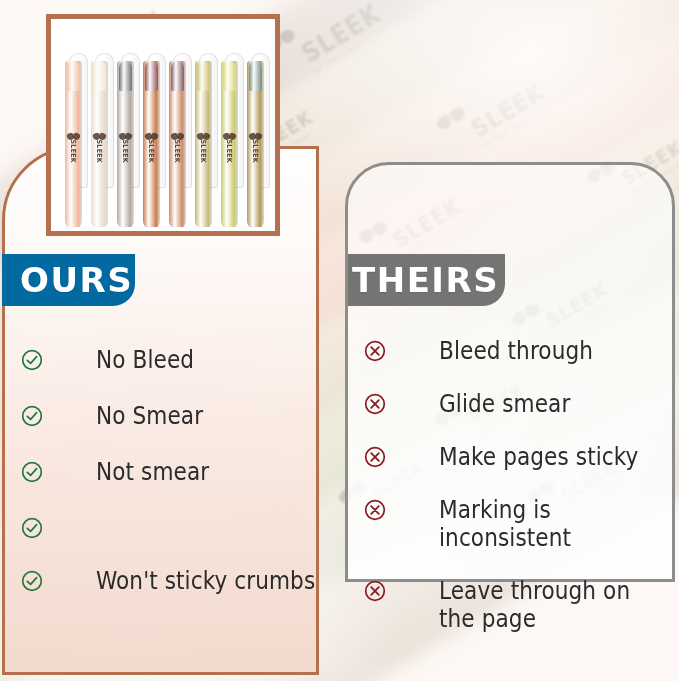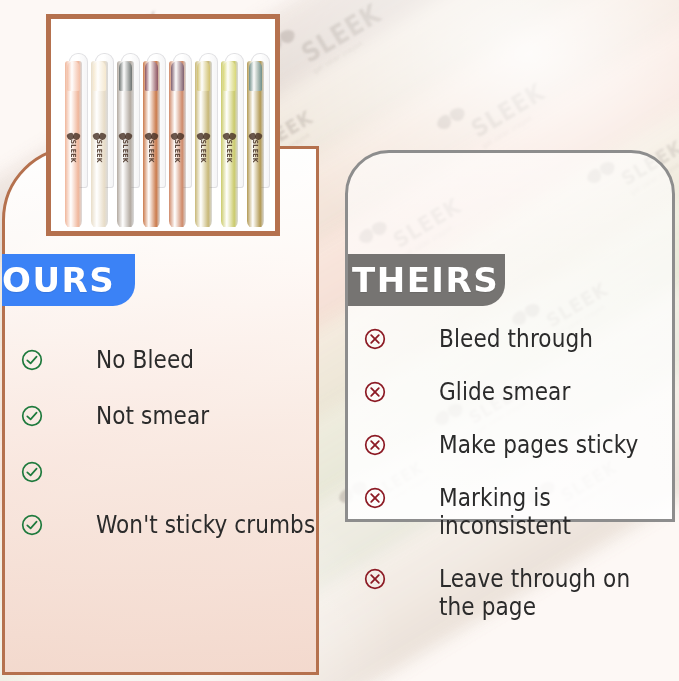--- a/index.html
+++ b/index.html
@@ -174,23 +174,23 @@
     border: 3px solid #b5714e;
     border-radius: 74px 0 0 0;
     background: linear-gradient(180deg,
         rgba(255,255,255,.96) 0%,
         rgba(255,252,250,.93) 18%,
         rgba(250,234,227,.93) 55%,
         rgba(243,216,204,.95) 100%);
   }
   #panel-theirs {
     left: 345px;
-    top: 150px;
+    top: 162px;
     width: 330px;
-    height: 372px;
+    height: 420px;
     border: 3px solid #8d8d8d;
     border-radius: 44px 44px 0 0;
     background: linear-gradient(180deg,
         rgba(255,255,255,.55) 0%,
         rgba(255,255,255,.72) 40%,
         rgba(255,255,255,.92) 100%);
   }
 
   .badge {
     position: absolute;
@@ -204,21 +204,22 @@
     font-weight: 800;
     letter-spacing: 1.5px;
     font-family: "DejaVu Sans", "Liberation Sans", sans-serif;
     z-index: 5;
     box-sizing: border-box;
   }
   #badge-ours {
     left: 2px;
     top: 254px;
     width: 133px;
-    background: #3b82f6;
+    padding-left: 18px;
+    background: #0369a1;
     border-radius: 0 0 22px 0;
   }
   #badge-theirs {
     left: 348px;
     top: 254px;
     width: 157px;
     padding-left: 4px;
     background: #767472;
     border-radius: 0 0 22px 0;
   }
@@ -395,37 +396,46 @@
         </span>
         <span class="itxt">No Bleed</span>
       </li>
       <li>
         <span class="ico">
           <svg width="22" height="22" viewBox="0 0 22 22">
             <circle cx="11" cy="11" r="9.3" fill="none" stroke="#1f7a3d" stroke-width="1.7"></circle>
             <path d="M6.3 11.3 L9.6 14.4 L15.6 7.6" fill="none" stroke="#1f7a3d" stroke-width="1.7" stroke-linecap="round" stroke-linejoin="round"></path>
           </svg>
         </span>
-        <span class="itxt">Not smear</span>
+        <span class="itxt">No Smear</span>
       </li>
       <li>
         <span class="ico">
           <svg width="22" height="22" viewBox="0 0 22 22">
             <circle cx="11" cy="11" r="9.3" fill="none" stroke="#1f7a3d" stroke-width="1.7"></circle>
             <path d="M6.3 11.3 L9.6 14.4 L15.6 7.6" fill="none" stroke="#1f7a3d" stroke-width="1.7" stroke-linecap="round" stroke-linejoin="round"></path>
           </svg>
         </span>
+        <span class="itxt">Not smear</span>
       </li>
       <li>
         <span class="ico">
           <svg width="22" height="22" viewBox="0 0 22 22">
             <circle cx="11" cy="11" r="9.3" fill="none" stroke="#1f7a3d" stroke-width="1.7"></circle>
             <path d="M6.3 11.3 L9.6 14.4 L15.6 7.6" fill="none" stroke="#1f7a3d" stroke-width="1.7" stroke-linecap="round" stroke-linejoin="round"></path>
           </svg>
         </span>
+      </li>
+      <li>
+        <span class="ico">
+          <svg width="22" height="22" viewBox="0 0 22 22">
+            <circle cx="11" cy="11" r="9.3" fill="none" stroke="#1f7a3d" stroke-width="1.7"></circle>
+            <path d="M6.3 11.3 L9.6 14.4 L15.6 7.6" fill="none" stroke="#1f7a3d" stroke-width="1.7" stroke-linecap="round" stroke-linejoin="round"></path>
+          </svg>
+        </span>
         <span class="itxt">Won't sticky crumbs</span>
       </li>
     </ul>
 </div>
 <div class="badge" id="badge-ours">
   <span>OURS</span>
 </div>
 
 <div class="panel" id="panel-theirs">
   <ul class="list" id="list-theirs">

